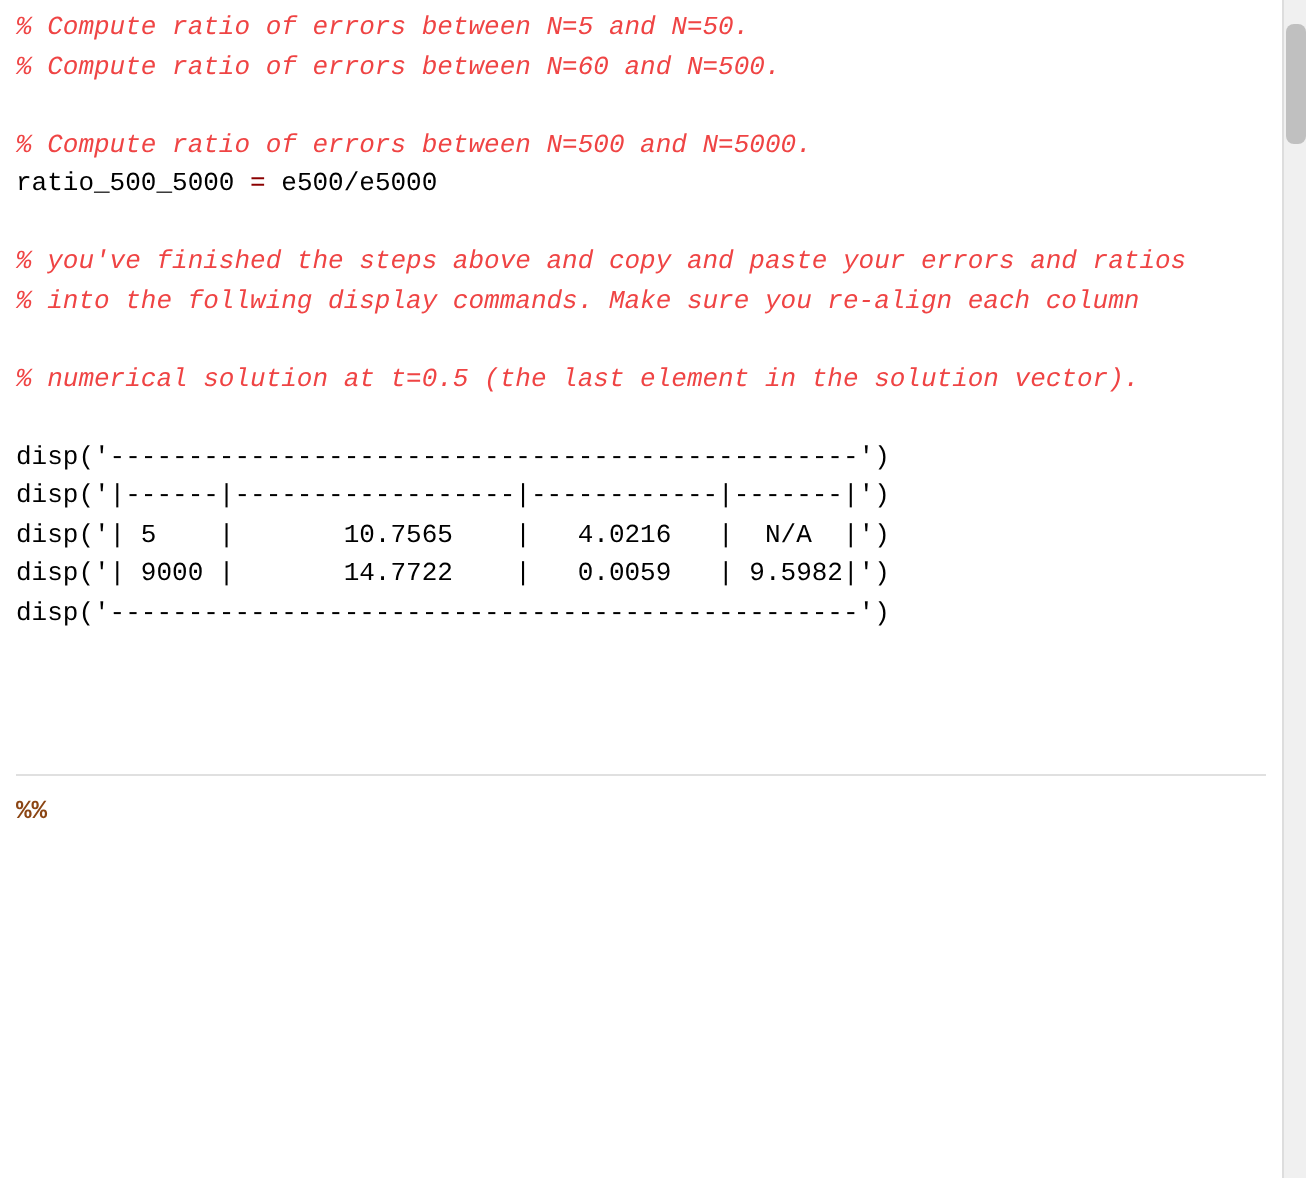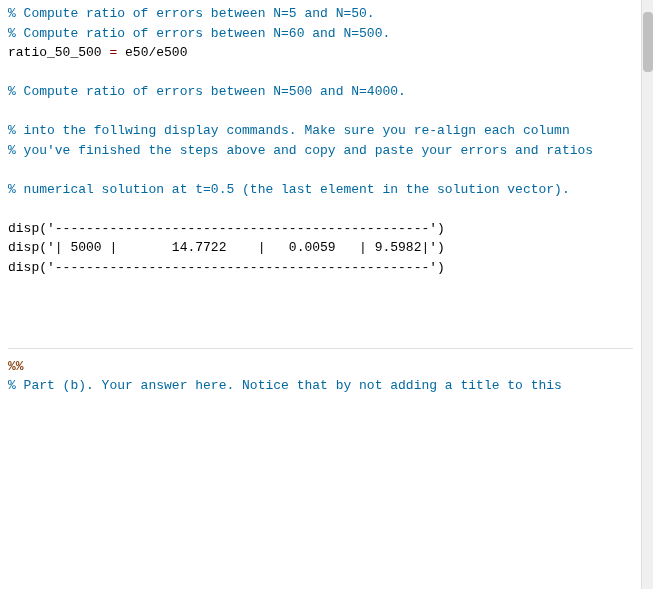--- a/index.html
+++ b/index.html
@@ -54,21 +54,22 @@
       line-height: 1.5;
       color: #000000;
     }
 
     .code-line {
       white-space: pre;
       line-height: 1.5;
     }
 
     .green {
-      color: #0369a1;
+      color: #ef4444;
+      font-style: italic;
     }
 
     .black {
       color: #000000;
     }
 
     .section-marker {
       color: #8b4513;
       font-weight: bold;
     }
@@ -91,49 +92,50 @@
 <body>
 
 <div class="editor-container">
   <div class="content">
 
     <div class="code-line green">% Compute ratio of errors between N=5 and N=50.</div>
 
 
     <div class="code-line green">% Compute ratio of errors between N=60 and N=500.</div>
 
-    <div class="code-line black">ratio_50_500 <span class="equals-sign">=</span> e50/e500</div>
 
     <div class="code-line">&nbsp;</div>
 
-    <div class="code-line green">% Compute ratio of errors between N=500 and N=4000.</div>
+    <div class="code-line green">% Compute ratio of errors between N=500 and N=5000.</div>
 
+    <div class="code-line black">ratio_500_5000 <span class="equals-sign">=</span> e500/e5000</div>
 
     <div class="code-line">&nbsp;</div>
 
+    <div class="code-line green">% you've finished the steps above and copy and paste your errors and ratios</div>
     <div class="code-line green">% into the follwing display commands. Make sure you re-align each column</div>
-    <div class="code-line green">% you've finished the steps above and copy and paste your errors and ratios</div>
 
     <div class="code-line">&nbsp;</div>
 
     <div class="code-line green">% numerical solution at t=0.5 (the last element in the solution vector).</div>
 
     <div class="code-line">&nbsp;</div>
 
     <div class="code-line black">disp('------------------------------------------------')</div>
-    <div class="code-line black">disp('| 5000 |       14.7722    |   0.0059   | 9.5982|')</div>
+    <div class="code-line black">disp('|------|------------------|------------|-------|')</div>
+    <div class="code-line black">disp('| 5    |       10.7565    |   4.0216   |  N/A  |')</div>
+    <div class="code-line black">disp('| 9000 |       14.7722    |   0.0059   | 9.5982|')</div>
     <div class="code-line black">disp('------------------------------------------------')</div>
 
     <div class="code-line">&nbsp;</div>
     <div class="code-line">&nbsp;</div>
     <div class="code-line">&nbsp;</div>
 
     <div class="bottom-section">
       <div class="code-line section-marker bold-section">%%</div>
-      <div class="code-line green">% Part (b). Your answer here. Notice that by not adding a title to this</div>
 
     </div>
   </div>
 
   <div class="scrollbar-right">
     <div class="scrollbar-thumb"></div>
   </div>
 </div>
 
 </body></html>

